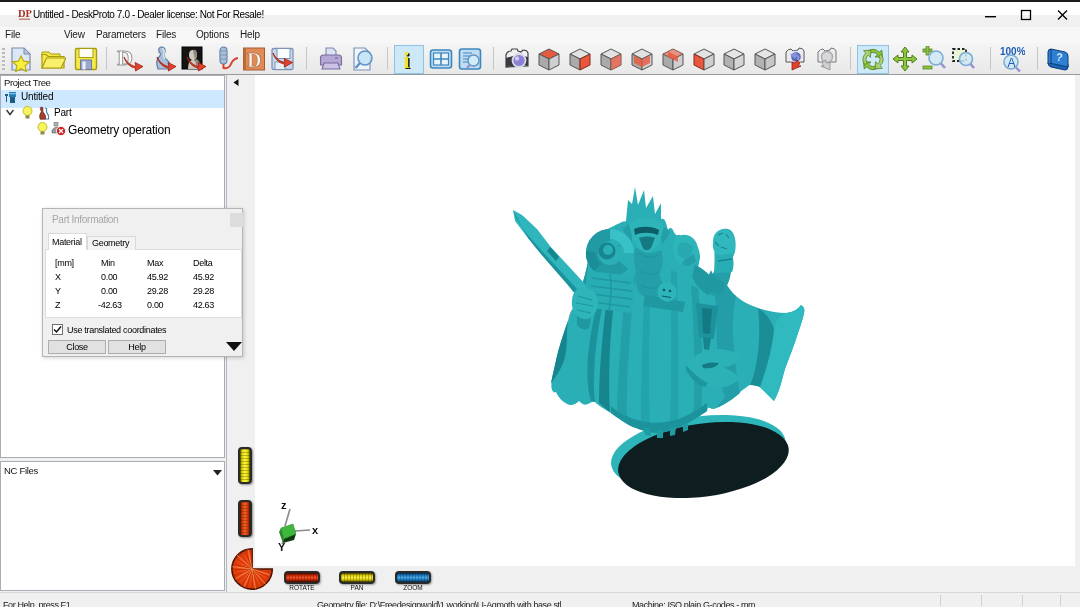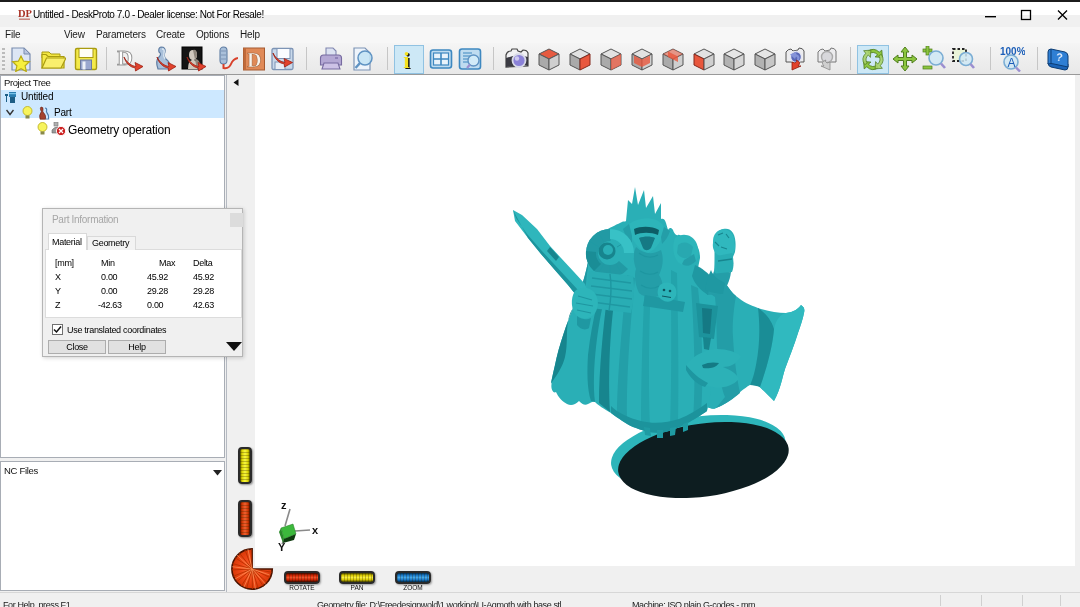--- a/index.html
+++ b/index.html
@@ -49,21 +49,21 @@
       </svg>
     <svg class="winbtn" style="left:1044px;" width="34" height="22">
         <path d="M14 6.5 L23 15.5 M23 6.5 L14 15.5" stroke="#000" stroke-width="1.3" fill="none"></path>
       </svg>
   </div>
   <div id="menubar">
     <span style="left:5px;">File</span>
     <span style="left:33px;margin-top:47px;">Edit</span>
     <span style="left:64px;">View</span>
     <span style="left:96px;">Parameters</span>
-    <span style="left:156px;">Create</span>
+    <span style="left:156px;">Files</span>
     <span style="left:196px;">Options</span>
     <span style="left:240px;">Help</span>
   </div>
   <div id="toolbar">
     <div class="grip"></div>
 
     <div class="ti" style="left:8px;">
         <svg viewBox="0 0 26 26">
       <path d="M4 2 h12 l6 6 v16 h-18 z" fill="#dde6f5" stroke="#7a8db0" stroke-width="1.2"></path>
       <path d="M16 2 l6 6 h-6 z" fill="#b8c6e0" stroke="#7a8db0"></path>
@@ -321,21 +321,21 @@
       <path d="M3 6 q0-3 3-3 l14 3 q3 1 3 4 l0 11 -14-3 q-3-1-6 0 z" fill="#2f7fd4" stroke="#0d3d74" stroke-width="1"></path>
       <path d="M6 3 l0 15" stroke="#0d3d74" stroke-width="1"></path>
       <text x="11" y="15" font-size="11" font-weight="bold" fill="#ddeafc" transform="rotate(8 14 11)">?</text>
     </svg>
       </div>
   </div>
 
   <div id="leftpanel">
     <div id="ptree">
       <div style="position:absolute;left:3px;top:1px;font-size:9.5px;letter-spacing:-0.4px;color:#111;">Project Tree</div>
-      <div style="position:absolute;left:0px;top:14px;width:223px;height:28px;background:#cde8ff;">
+      <div style="position:absolute;left:0px;top:14px;width:223px;height:18px;background:#cde8ff;">
         <svg style="position:absolute;left:4px;top:2px;" width="12" height="12" viewBox="0 0 12 12">
           <rect x="0" y="2" width="3" height="2" fill="#1d5e86"></rect>
             <rect x="1" y="2" width="1" height="8" fill="#1d5e86"></rect>
           <rect x="4" y="0" width="7" height="5" fill="#2a7db0"></rect>
             <rect x="5" y="5" width="5" height="6" fill="#1d5e86"></rect>
           <rect x="4" y="1" width="7" height="1.2" fill="#77c2e8"></rect>
         </svg>
         <span style="position:absolute;left:20px;top:1px;font-size:10px;letter-spacing:-0.2px;color:#000;">Untitled</span>
       </div>
       <div style="position:absolute;left:0;top:29px;width:223px;height:16px;">
@@ -539,21 +539,21 @@
     <div style="position:absolute;left:9px;top:5px;font-size:10px;color:#a6a6a6;letter-spacing:-0.3px;">Part Information</div>
     <div style="position:absolute;left:187px;top:4px;width:13px;height:14px;background:#dcdcdc;"></div>
     <div style="position:absolute;left:2px;top:40px;width:197px;height:69px;background:#fff;border:1px solid #dcdcdc;"></div>
     <div style="position:absolute;left:5px;top:24px;width:39px;height:17px;background:#fff;border:1px solid #d9d9d9;border-bottom:none;z-index:2;"></div>
     <span style="position:absolute;left:9px;top:28px;font-size:9px;letter-spacing:-0.3px;color:#000;z-index:3;">Material</span>
     <div style="position:absolute;left:44px;top:27px;width:49px;height:14px;background:#f3f3f3;border:1px solid #d9d9d9;border-bottom:none;"></div>
     <span style="position:absolute;left:49px;top:29px;font-size:9px;letter-spacing:-0.3px;color:#000;">Geometry</span>
     <div class="drow" style="top:49px;">
         <i style="left:12px;">[mm]</i>
         <i style="left:58px;">Min</i>
-        <i style="left:116px;">Max</i>
+        <i style="left:104px;">Max</i>
         <i style="left:150px;">Delta</i>
       </div>
     <div class="drow" style="top:63px;">
         <i style="left:12px;">X</i>
         <i style="left:58px;">0.00</i>
         <i style="left:104px;">45.92</i>
         <i style="left:150px;">45.92</i>
       </div>
     <div class="drow" style="top:77px;">
         <i style="left:12px;">Y</i>

